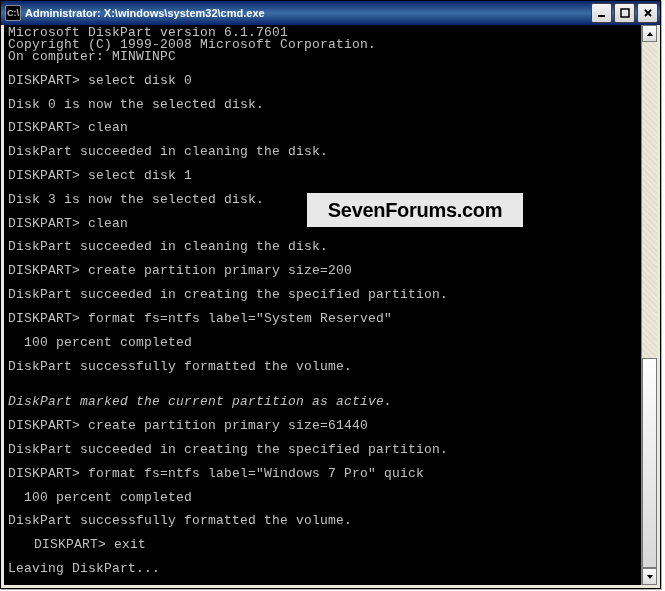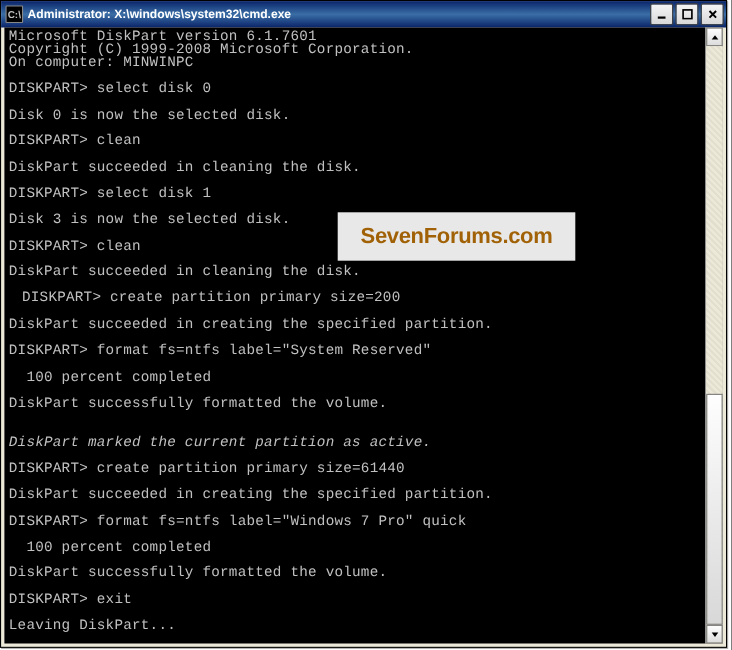--- a/index.html
+++ b/index.html
@@ -92,23 +92,23 @@
       position: absolute;
       left: 0; right: 0;
       top: 60%; height: 40%;
       background: linear-gradient(to bottom,#fefefe,#d8d8d8);
       border: 1px solid #7a7a7a;
       cursor: pointer;
     }
     .watermark {
       position: absolute;
       top: 192px; left: 306px;
-      width: 216px; height: 44px;
+      width: 216px; height: 34px;
       background: #e8e8e8;
-      color: #a16207;
+      color: #000000;
       font-family: Arial, sans-serif;
       font-size: 20px;
       font-weight: bold;
       display: flex; align-items: center; justify-content: center;
       letter-spacing: -0.3px;
     }
   </style>
 </head>
 <body>
 
@@ -149,21 +149,21 @@
       <div class="row" style="line-height: 11.9149px;">DiskPart succeeded in cleaning the disk.</div>
       <div class="blank" style="line-height: 11.9149px; height: 11.9149px;"></div>
       <div class="row" style="line-height: 11.9149px;">DISKPART&gt; select disk 1</div>
       <div class="blank" style="line-height: 11.9149px; height: 11.9149px;"></div>
       <div class="row" style="line-height: 11.9149px;">Disk 3 is now the selected disk.</div>
       <div class="blank" style="line-height: 11.9149px; height: 11.9149px;"></div>
       <div class="row" style="line-height: 11.9149px;">DISKPART&gt; clean</div>
       <div class="blank" style="line-height: 11.9149px; height: 11.9149px;"></div>
       <div class="row" style="line-height: 11.9149px;">DiskPart succeeded in cleaning the disk.</div>
       <div class="blank" style="line-height: 11.9149px; height: 11.9149px;"></div>
-      <div class="row" style="line-height: 11.9149px; margin-left: 12px;">DISKPART&gt; create partition primary size=200</div>
+      <div class="row" style="line-height: 11.9149px;">DISKPART&gt; create partition primary size=200</div>
       <div class="blank" style="line-height: 11.9149px; height: 11.9149px;"></div>
       <div class="row" style="line-height: 11.9149px;">DiskPart succeeded in creating the specified partition.</div>
       <div class="blank" style="line-height: 11.9149px; height: 11.9149px;"></div>
       <div class="row" style="line-height: 11.9149px;">DISKPART&gt; format fs=ntfs label="System Reserved"</div>
       <div class="blank" style="line-height: 11.9149px; height: 11.9149px;"></div>
       <div class="row" style="line-height: 11.9149px;">  100 percent completed</div>
       <div class="blank" style="line-height: 11.9149px; height: 11.9149px;"></div>
       <div class="row" style="line-height: 11.9149px;">DiskPart successfully formatted the volume.</div>
       <div class="blank" style="line-height: 11.9149px; height: 11.9149px;"></div>
       <div class="blank" style="line-height: 11.9149px; height: 11.9149px;"></div>
@@ -172,21 +172,21 @@
       <div class="row" style="line-height: 11.9149px;">DISKPART&gt; create partition primary size=61440</div>
       <div class="blank" style="line-height: 11.9149px; height: 11.9149px;"></div>
       <div class="row" style="line-height: 11.9149px;">DiskPart succeeded in creating the specified partition.</div>
       <div class="blank" style="line-height: 11.9149px; height: 11.9149px;"></div>
       <div class="row" style="line-height: 11.9149px;">DISKPART&gt; format fs=ntfs label="Windows 7 Pro" quick</div>
       <div class="blank" style="line-height: 11.9149px; height: 11.9149px;"></div>
       <div class="row" style="line-height: 11.9149px;">  100 percent completed</div>
       <div class="blank" style="line-height: 11.9149px; height: 11.9149px;"></div>
       <div class="row" style="line-height: 11.9149px;">DiskPart successfully formatted the volume.</div>
       <div class="blank" style="line-height: 11.9149px; height: 11.9149px;"></div>
-      <div class="row" style="line-height: 11.9149px;">DISKPART&gt; exit</div>
+      <div class="row" style="line-height: 11.9149px; margin-left: 26px;">DISKPART&gt; exit</div>
       <div class="blank" style="line-height: 11.9149px; height: 11.9149px;"></div>
       <div class="row" style="line-height: 11.9149px;">Leaving DiskPart...</div>
     </div>
 
   <div class="scrollbar">
     <div class="arrow">
       <svg width="8" height="6" viewBox="0 0 8 6">
           <path d="M4 1 L7 5 L1 5 Z" fill="#000"></path>
         </svg>
     </div>

